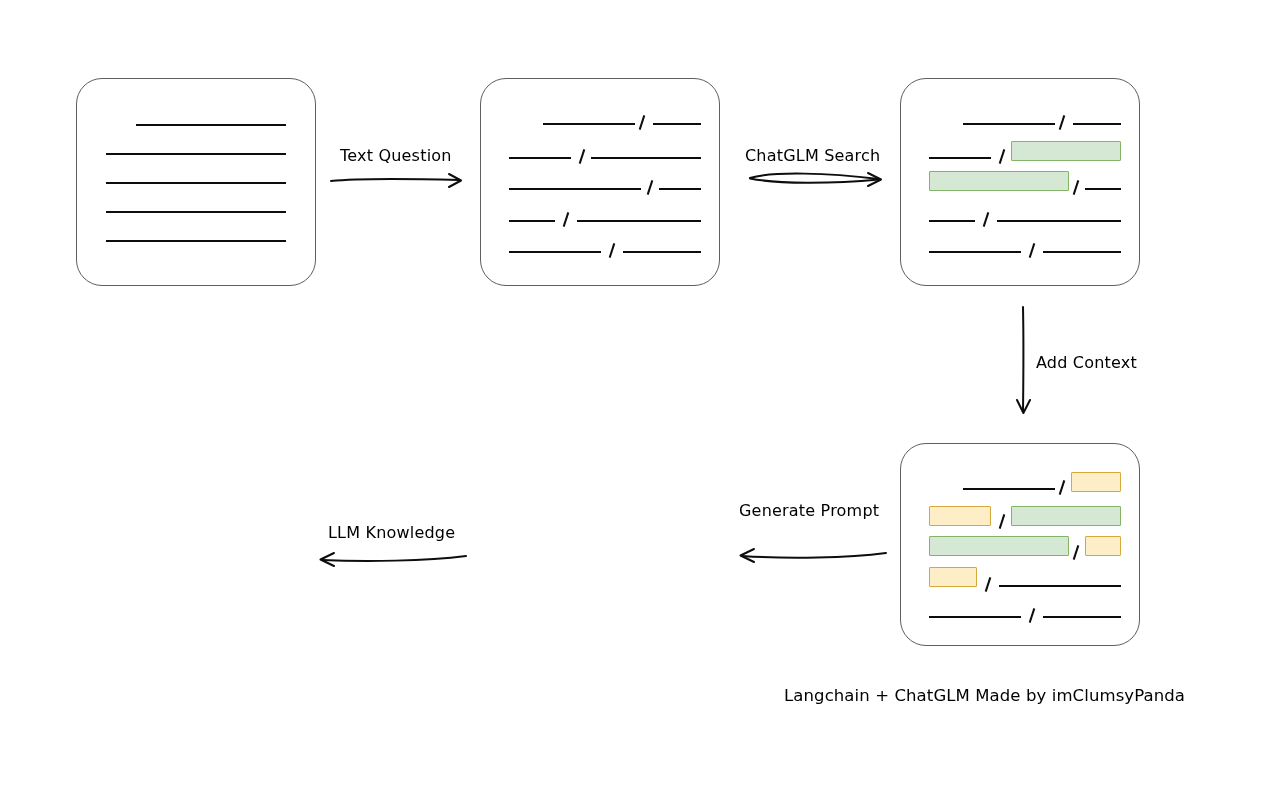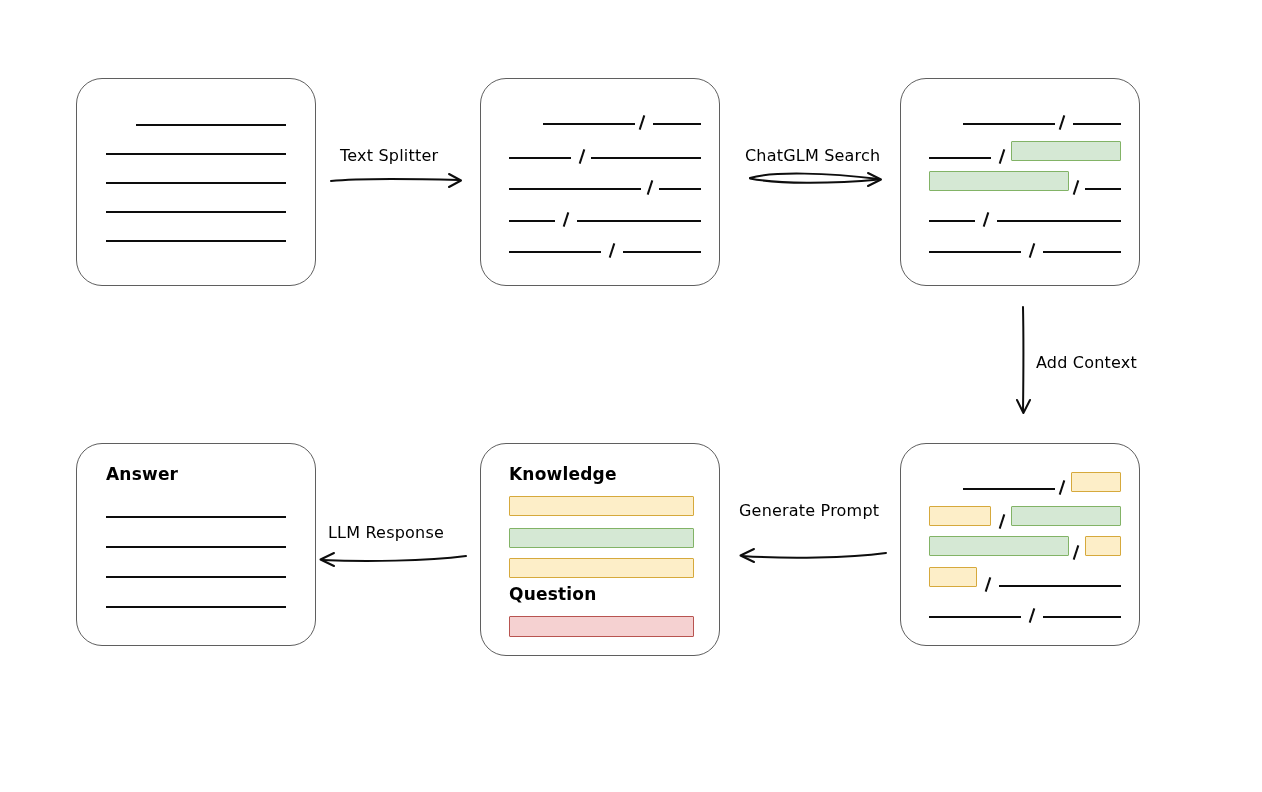--- a/index.html
+++ b/index.html
@@ -106,21 +106,21 @@
 <div id="canvas">
 
   <div class="card" style="left:76px; top:78px; width:240px; height:208px;">
     <div class="rule" style="left:59px;  top:45px;  width:150px;"></div>
     <div class="rule" style="left:29px;  top:74px;  width:180px;"></div>
     <div class="rule" style="left:29px;  top:103px; width:180px;"></div>
     <div class="rule" style="left:29px;  top:132px; width:180px;"></div>
     <div class="rule" style="left:29px;  top:161px; width:180px;"></div>
   </div>
 
-  <div class="arrow-label" style="left:340px; top:146px;">Text Splitter</div>
+  <div class="arrow-label" style="left:340px; top:146px;">Text Question</div>
   <svg class="arrow-svg" style="left:330px; top:170px;" width="140" height="22" viewBox="0 0 140 22">
     <path d="M1,11 C30,8 90,9 129,10"></path>
     <polyline points="119,4 131,10.5 119,17"></polyline>
   </svg>
 
   <div class="card" style="left:480px; top:78px; width:240px; height:208px;">
 
     <div class="rule" style="left:62px;  top:44px;  width:92px;"></div>
     <div class="slash" style="left:160px; top:36px;"></div>
     <div class="rule" style="left:172px; top:44px;  width:48px;"></div>
@@ -200,37 +200,23 @@
     <div class="slash" style="left:130px; top:164px;"></div>
     <div class="rule" style="left:142px; top:172px; width:78px;"></div>
   </div>
 
   <div class="arrow-label" style="left:739px; top:501px;">Generate Prompt</div>
   <svg class="arrow-svg" style="left:738px; top:544px;" width="150" height="22" viewBox="0 0 150 22">
     <path d="M148,9 C110,14 50,15 4,12"></path>
     <polyline points="16,5 2.5,11.5 16,18"></polyline>
   </svg>
 
-  <div class="card" style="left:480px; top:443px; width:240px; height:213px;">
-    <div class="card-title" style="left:28px; top:20px;">Knowledge</div>
-    <div class="chip yellow" style="left:28px; top:52px; width:185px; height:20px;"></div>
-    <div class="chip green" style="left:28px; top:84px; width:185px; height:20px;"></div>
-    <div class="chip yellow" style="left:28px; top:114px; width:185px; height:20px;"></div>
-    <div class="card-title" style="left:28px; top:140px;">Question</div>
-    <div class="chip red" style="left:28px; top:172px; width:185px; height:21px;"></div>
-  </div>
-
-  <div class="arrow-label" style="left:328px; top:523px;">LLM Response</div>
+
+  <div class="arrow-label" style="left:328px; top:523px;">LLM Knowledge</div>
   <svg class="arrow-svg" style="left:318px; top:548px;" width="150" height="22" viewBox="0 0 150 22">
     <path d="M148,8 C108,13 48,14 4,12"></path>
     <polyline points="16,5 2.5,11.5 16,18"></polyline>
   </svg>
 
-  <div class="card" style="left:76px; top:443px; width:240px; height:203px;">
-    <div class="card-title" style="left:29px; top:20px;">Answer</div>
-    <div class="rule" style="left:29px; top:72px;  width:180px;"></div>
-    <div class="rule" style="left:29px; top:102px; width:180px;"></div>
-    <div class="rule" style="left:29px; top:132px; width:180px;"></div>
-    <div class="rule" style="left:29px; top:162px; width:180px;"></div>
-  </div>
-
+
+  <div class="footer" style="left:784px; top:686px;">Langchain + ChatGLM Made by imClumsyPanda</div>
 
 </div>
 
 </body></html>

